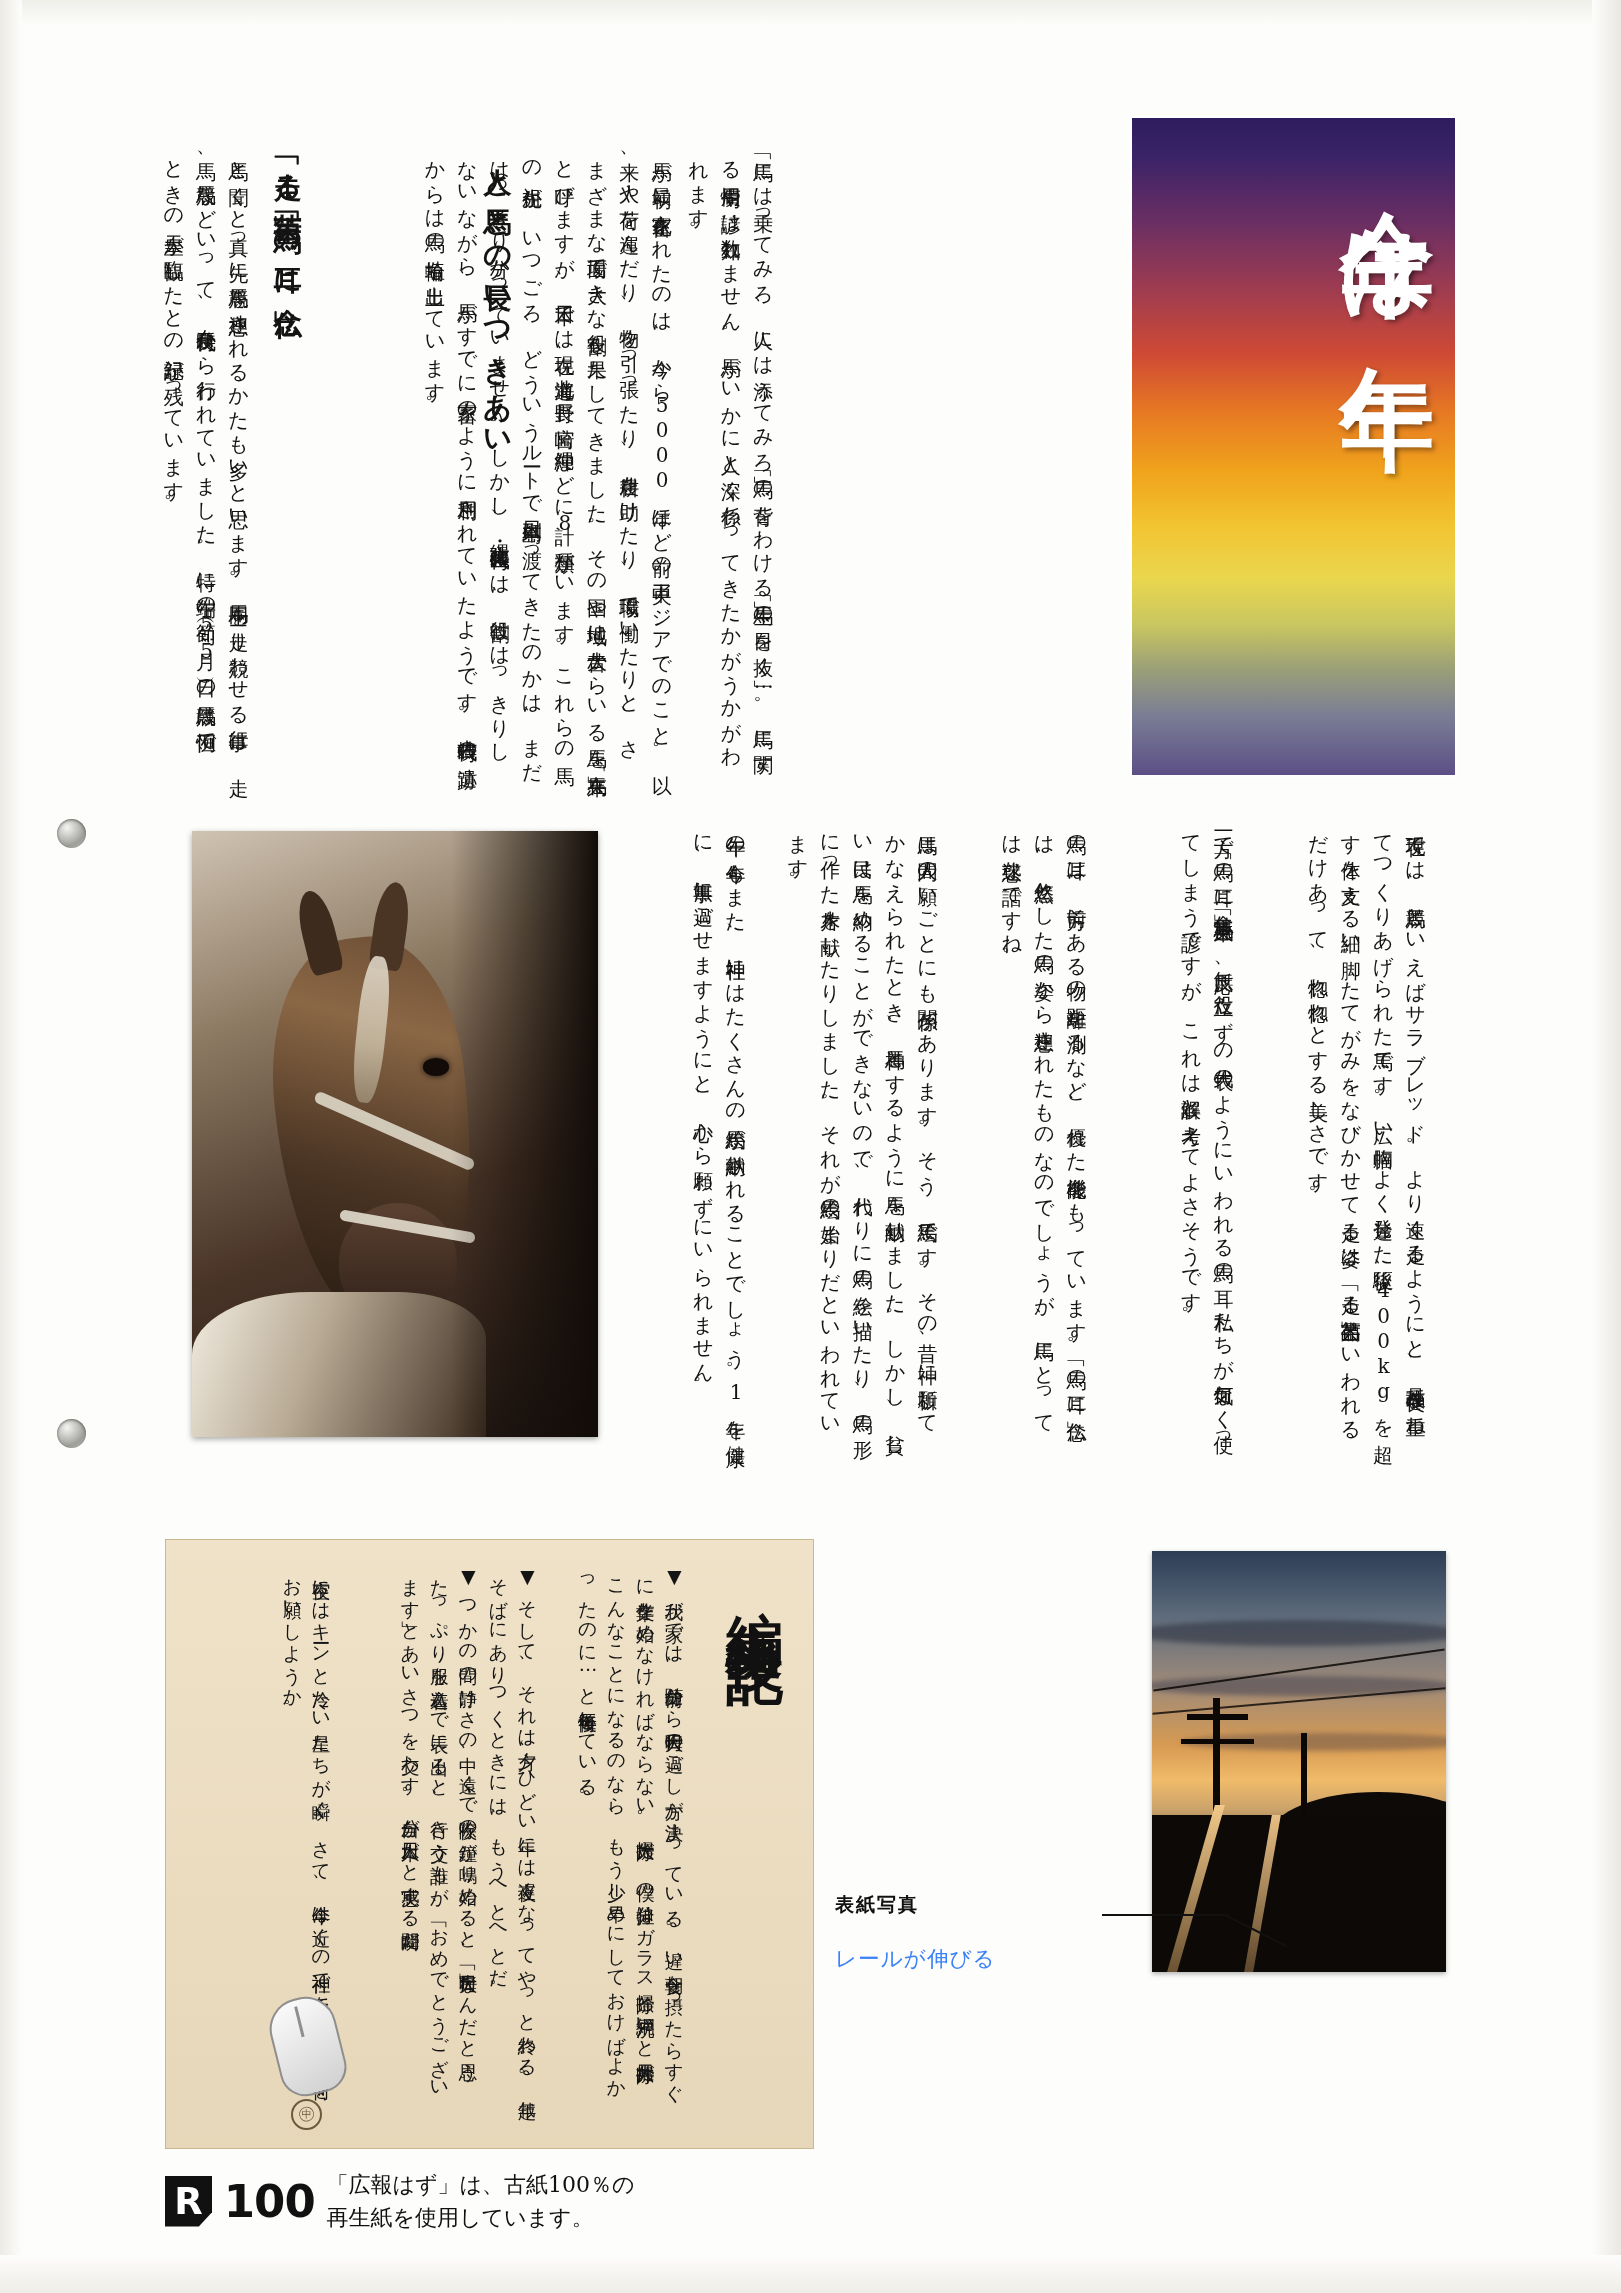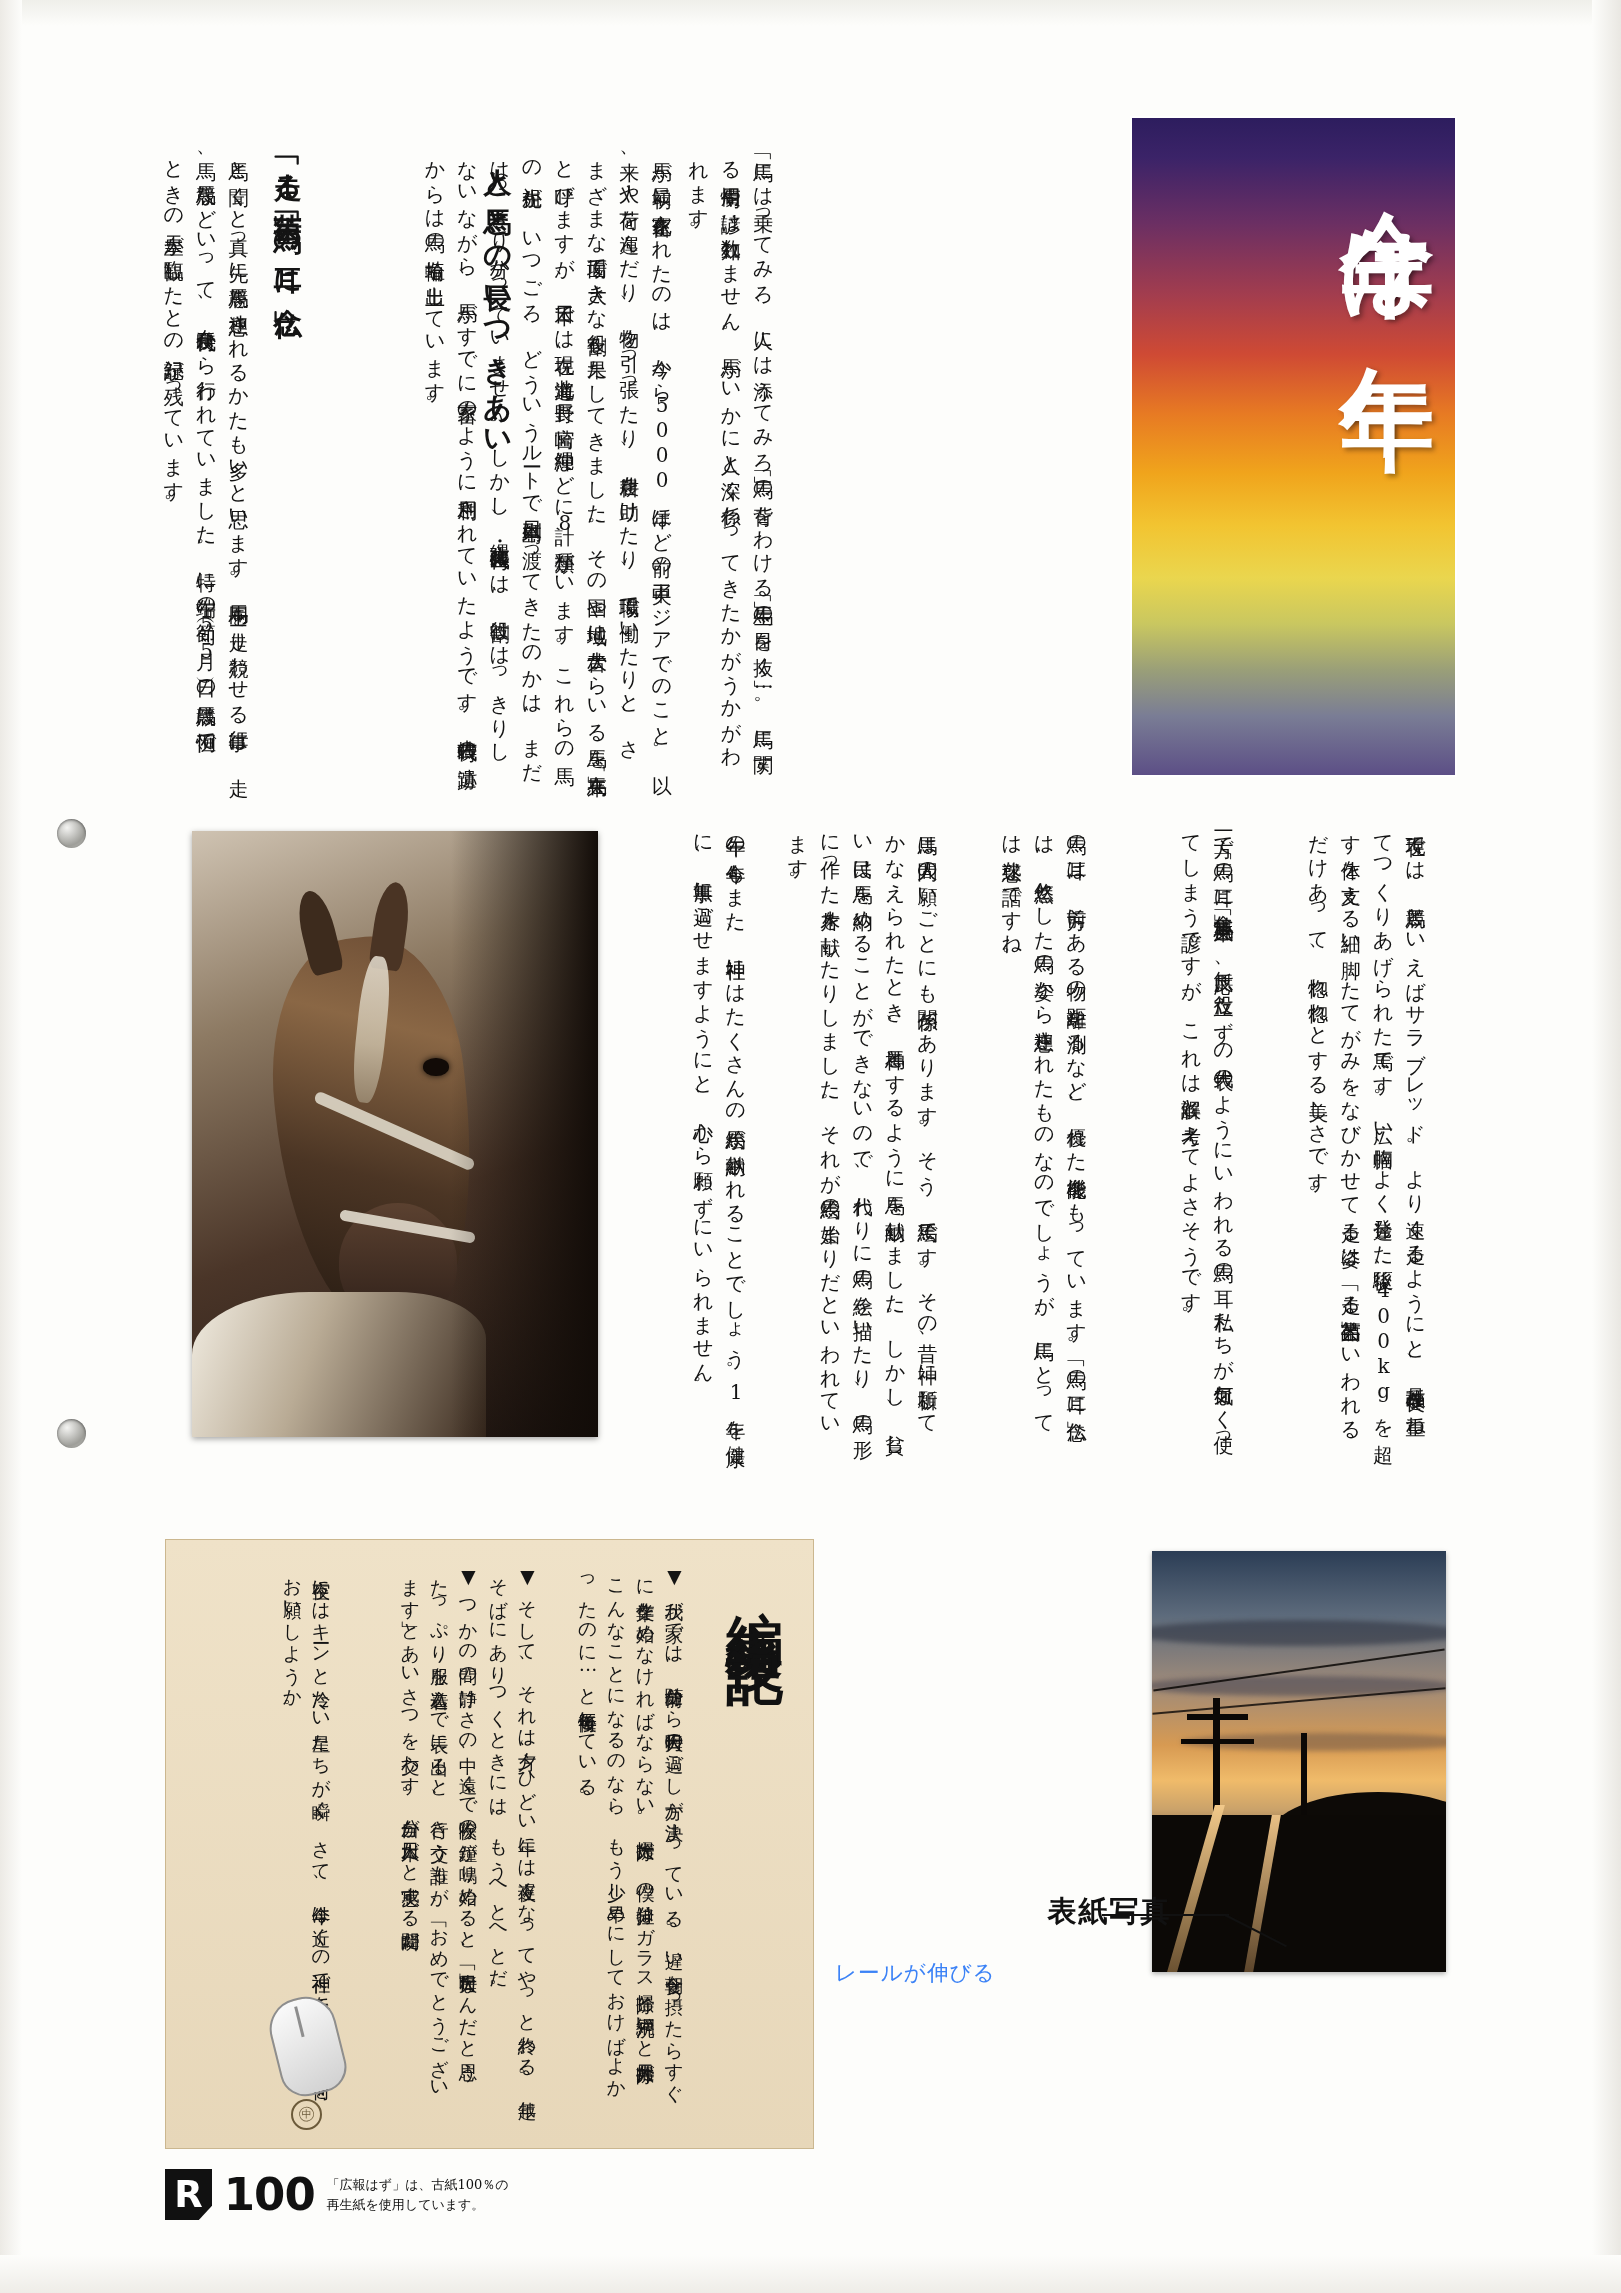--- a/index.html
+++ b/index.html
@@ -130,21 +130,21 @@
   #photo-rails .wire2{position:absolute;left:0;top:149px;width:294px;height:2px;background:rgba(10,8,6,.8);transform:rotate(-5deg);}
   #photo-rails .rail1{position:absolute;left:39px;bottom:0;width:9.8px;height:167px;background:linear-gradient(180deg,#f2c98a,#6b5232);transform:skewX(-16deg);}
   #photo-rails .rail2{position:absolute;left:106px;bottom:0;width:8.8px;height:157px;background:linear-gradient(180deg,#e8bf84,#5d462c);transform:skewX(-10deg);}
 
   
   #cover-caption{
     position:absolute;left:835px;top:1892px;width:549px;
   }
   #cover-caption .cap-title{
     font-family:"DejaVu Serif","Liberation Serif",serif;
-    font-size:29px;font-weight:bold;color:#111;letter-spacing:2px;text-align:center;
+    font-size:19px;font-weight:bold;color:#111;letter-spacing:2px;
   }
   #cover-caption .cap-sub{
     font-family:"DejaVu Serif","Liberation Serif",serif;
     font-size:21.6px;color:#3b82f6;margin-top:26px;letter-spacing:1px;
   }
   #cover-caption .rule{
     position:absolute;left:267px;top:21.6px;width:127px;height:2px;background:#111;
   }
   #cover-caption .rule2{
     position:absolute;left:390px;top:21.6px;width:69px;height:2px;background:#111;transform:rotate(27deg);transform-origin:left center;
@@ -193,21 +193,21 @@
   #footer .rmark{
     width:47px;height:51px;background:#111;color:#fff;font-weight:bold;font-size:37px;
     display:flex;align-items:center;justify-content:center;
     font-family:"DejaVu Sans",sans-serif;
     clip-path:polygon(0 0,100% 0,100% 72%,72% 100%,0 100%);
   }
   #footer .num{
     font-family:"DejaVu Sans",sans-serif;font-size:45px;font-weight:bold;color:#111;letter-spacing:-1px;
   }
   #footer .note{
-    font-family:"DejaVu Serif","Liberation Serif",serif;font-size:13px;line-height:1.5;color:#111;
+    font-family:"DejaVu Serif","Liberation Serif",serif;font-size:22px;line-height:1.5;color:#111;
   }
 </style>
 </head>
 <body>
 
 <div id="page">
   <div class="edge-top"></div>
   <div class="edge-left"></div>
   <div class="edge-right"></div>
   <div class="edge-bottom"></div>

